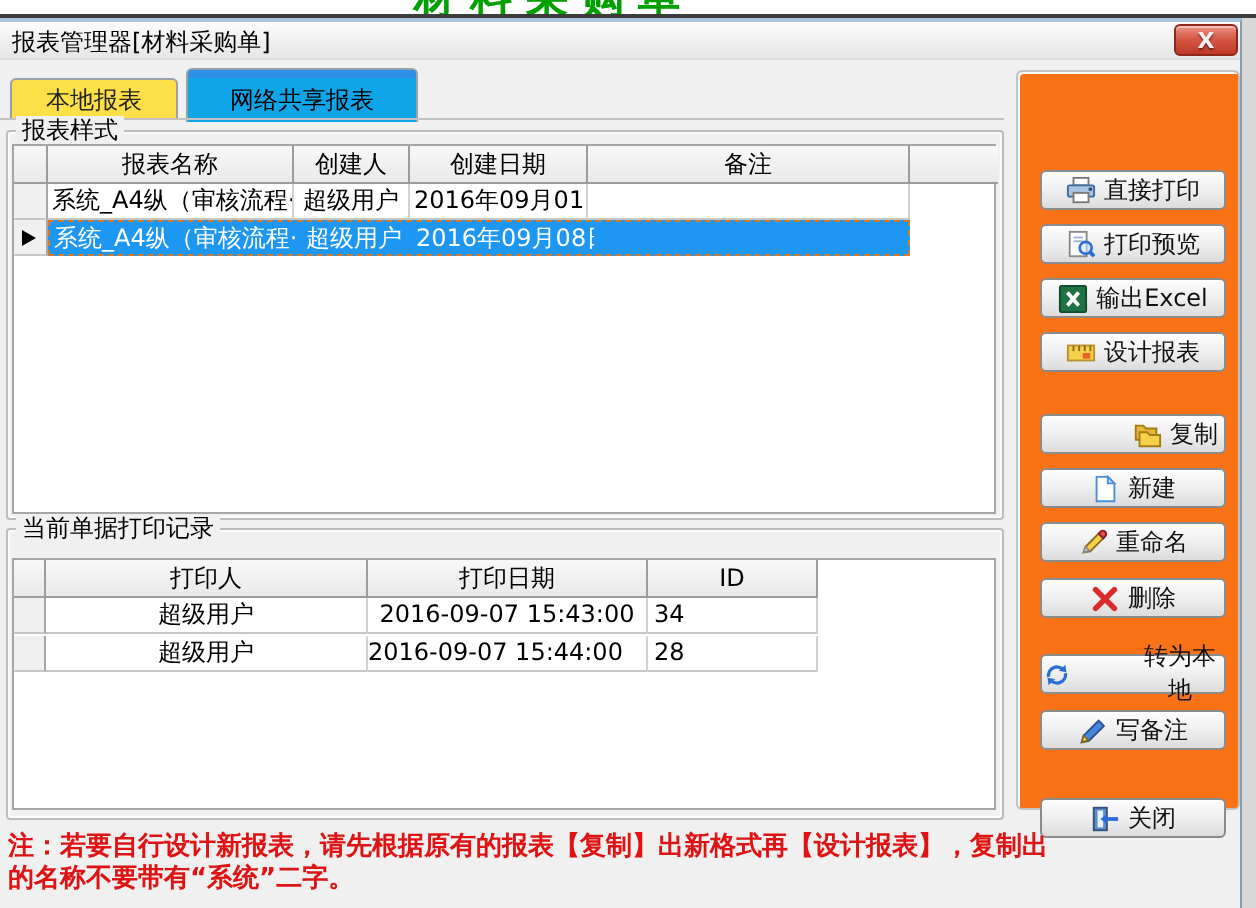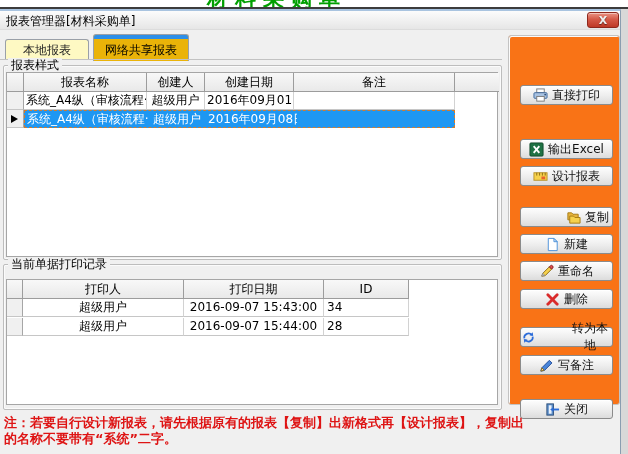--- a/index.html
+++ b/index.html
@@ -19,22 +19,22 @@
             background:linear-gradient(#FCFCFC,#E6E6E6);border-bottom:1px solid #DCDCDC;}
   #titlebar .title{position:absolute;left:6px;top:2px;font-size:12px;color:#000;}
   #close-btn{position:absolute;left:587px;top:1px;width:32px;height:16px;border:1px solid #8E271C;border-radius:3px;
              background:linear-gradient(#EA9383,#D55A48 45%,#BE3826);display:flex;align-items:center;justify-content:center;
              cursor:default;box-shadow:inset 0 1px 0 rgba(255,255,255,.45);}
   #close-btn span{font-size:11px;font-weight:bold;color:#EFEFEF;text-shadow:0 1px 1px rgba(0,0,0,.5);line-height:1;}
 
   
   .tab{position:absolute;border:1px solid #9AA0A8;border-bottom:none;border-radius:3px 3px 0 0;
        font-size:12px;text-align:center;}
-  #tab-local{left:5px;top:28px;width:84px;height:21px;background:#fef9c3;line-height:20px;color:#222;}
-  #tab-network{left:93px;top:23px;width:96px;height:27px;background:#eab308;line-height:24px;color:#000;overflow:hidden;}
+  #tab-local{left:5px;top:28px;width:84px;height:21px;background:#fde047;line-height:20px;color:#222;}
+  #tab-network{left:93px;top:23px;width:116px;height:27px;background:#0ea5e9;line-height:24px;color:#000;overflow:hidden;}
   #tab-network .accent{position:absolute;left:0;top:0;width:100%;height:4px;background:#2E8FE8;}
   #tab-network .lbl{position:relative;top:3px;}
   #tabs-underline{position:absolute;left:0;top:48px;width:502px;height:1px;background:#C2C2C2;}
 
   
   .groupbox{position:absolute;border:1px solid #BDBDBD;border-radius:2px;box-shadow:inset 0 0 0 1px #FBFBFB;}
   .group-label{position:absolute;font-size:12px;color:#000;background:#F0F0F0;padding:0 3px;line-height:14px;}
 
   
   .grid{position:absolute;background:#FFFFFF;border:1px solid #A6A6A6;}
@@ -126,36 +126,46 @@
       <div class="hcell" style="left:177px;width:140px;">打印日期</div>
       <div class="hcell" style="left:317px;width:85px;">ID</div>
 
       <div class="selcell" style="left:0;top:19px;width:16px;"></div>
       <div class="cell" style="left:16px;top:19px;width:161px;text-align:center;">超级用户</div>
       <div class="cell" style="left:177px;top:19px;width:140px;text-align:center;">2016-09-07 15:43:00</div>
       <div class="cell" style="left:317px;top:19px;width:85px;padding-left:3px;">34</div>
 
       <div class="selcell" style="left:0;top:38px;width:16px;"></div>
       <div class="cell" style="left:16px;top:38px;width:161px;text-align:center;">超级用户</div>
-      <div class="cell" style="left:177px;top:38px;width:140px;text-align:center;">2016-09-07 15:44:00</div>
+      <div class="cell" style="left:177px;top:38px;width:140px;text-align:left;">2016-09-07 15:44:00</div>
       <div class="cell" style="left:317px;top:38px;width:85px;padding-left:3px;">28</div>
     </div>
 
     <div id="panel">
 
       <button class="btn" style="top:49px;">
         <svg width="15" height="15" viewBox="0 0 16 16">
           <rect x="4" y="1" width="8" height="4" fill="#fff" stroke="#7A7A7A"></rect>
           <rect x="1" y="5" width="14" height="6" rx="1" fill="#A9C3E2" stroke="#40699C"></rect>
           <circle cx="13" cy="7" r="1" fill="#2F517C"></circle>
           <rect x="4" y="9" width="8" height="5" fill="#fff" stroke="#7A7A7A"></rect>
         </svg>
         <span>直接打印</span>
       </button>
 
+      <button class="btn" style="top:76px;">
+        <svg width="15" height="15" viewBox="0 0 16 16">
+          <rect x="2" y="1" width="9" height="13" fill="#fff" stroke="#8A8A8A"></rect>
+          <line x1="4" y1="4" x2="9" y2="4" stroke="#9CB4D8"></line>
+          <line x1="4" y1="6" x2="9" y2="6" stroke="#9CB4D8"></line>
+          <circle cx="10.5" cy="9.5" r="3.2" fill="rgba(200,225,255,.55)" stroke="#2B6CD9" stroke-width="1.4"></circle>
+          <line x1="12.8" y1="11.8" x2="15" y2="14" stroke="#2B6CD9" stroke-width="2"></line>
+        </svg>
+        <span>打印预览</span>
+      </button>
 
       <button class="btn" style="top:103px;">
         <svg width="15" height="15" viewBox="0 0 16 16">
           <rect x="1" y="1" width="14" height="14" rx="1" fill="#1F7244" stroke="#0F4A2A"></rect>
           <line x1="5" y1="4.5" x2="11" y2="11.5" stroke="#fff" stroke-width="2"></line>
           <line x1="11" y1="4.5" x2="5" y2="11.5" stroke="#fff" stroke-width="2"></line>
         </svg>
         <span>输出Excel</span>
       </button>
 

